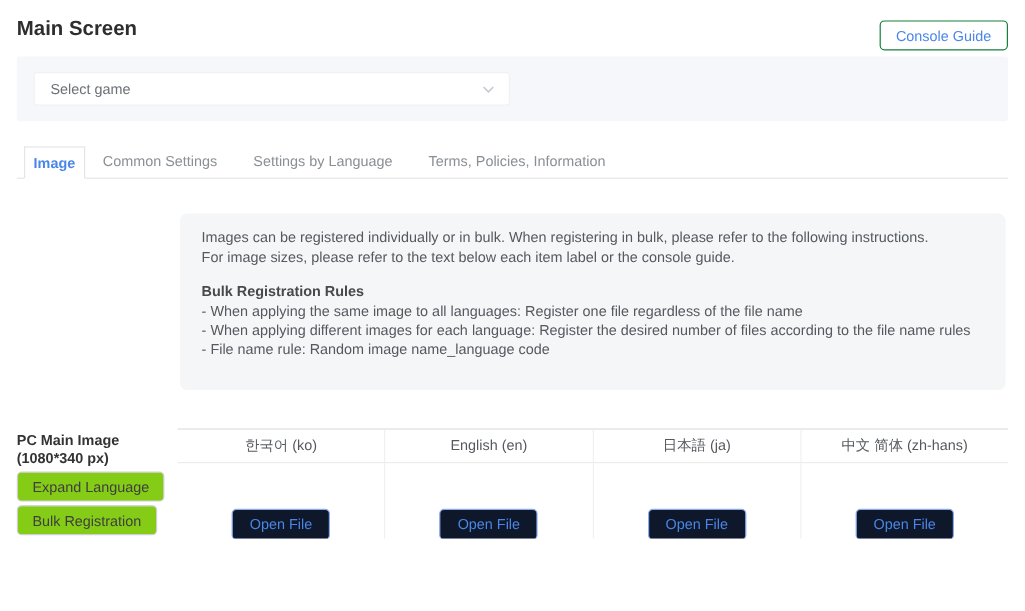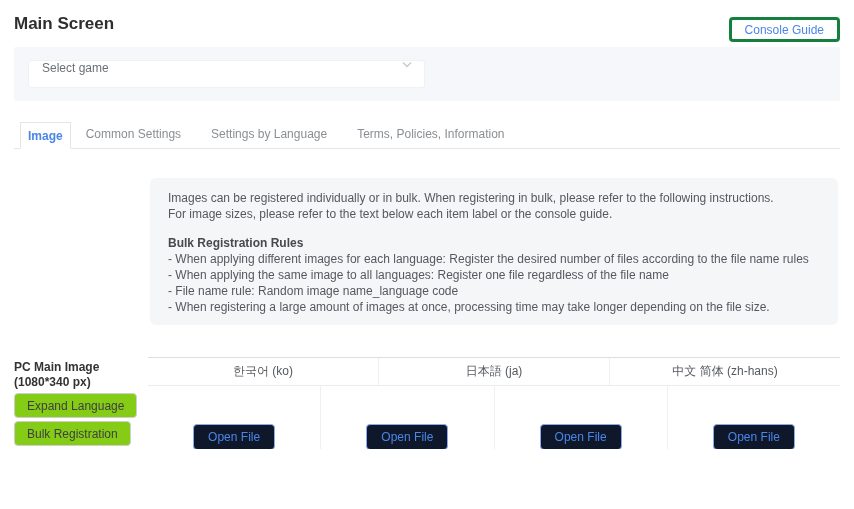--- a/index.html
+++ b/index.html
@@ -24,21 +24,21 @@
     font-size: 17px;
     font-weight: 600;
     color: #2e2e2e;
   }
   .console-guide-btn {
     position: absolute;
     right: 14px; top: 17px;
     height: 25px;
     padding: 0 13px;
     background: #fff;
-    border: 3px solid #15803d;
+    border: 1px solid #15803d;
     border-radius: 4px;
     color: #4a86e8;
     font-size: 12px;
     font-family: inherit;
     cursor: pointer;
   }
 
   
   .game-select-panel {
     position: absolute;
@@ -48,21 +48,21 @@
     border-radius: 2px;
   }
   .select-box {
     position: absolute;
     left: 14px; top: 13px;
     width: 397px; height: 28px;
     background: #fff;
     border: 1px solid #f0f1f3;
     border-radius: 3px;
     display: flex;
-    align-items: flex-start;
+    align-items: center;
     justify-content: space-between;
     padding: 0 12px 0 13px;
     cursor: pointer;
   }
   .select-box .value { color: #6b7075; }
   .chevron { display: inline-flex; align-items: center; color: #c4c9cf; }
 
   
   .tab-bar {
     position: absolute;
@@ -194,37 +194,37 @@
     <div class="tab active">Image</div>
     <div class="tab">Common Settings</div>
     <div class="tab">Settings by Language</div>
     <div class="tab">Terms, Policies, Information</div>
   </div>
 
   <div class="info-box">
     <p>Images can be registered individually or in bulk. When registering in bulk, please refer to the following instructions.</p>
     <p>For image sizes, please refer to the text below each item label or the console guide.</p>
     <p class="rules-title">Bulk Registration Rules</p>
+    <p>- When applying the same image to all languages: Register one file regardless of the file name</p>
     <p>- When applying different images for each language: Register the desired number of files according to the file name rules</p>
-    <p>- When applying the same image to all languages: Register one file regardless of the file name</p>
     <p>- File name rule: Random image name_language code</p>
-    <p>- When registering a large amount of images at once, processing time may take longer depending on the file size.</p>
   </div>
 
   <div class="section-label">
     <div>PC Main Image</div>
     <div>(1080*340 px)</div>
   </div>
 
   <button class="gray-btn expand-btn">Expand Language</button>
   <button class="gray-btn bulk-btn">Bulk Registration</button>
 
   <div class="lang-table">
     <div class="lang-row lang-header">
       <div class="cell">한국어 (ko)</div>
+      <div class="cell">English (en)</div>
       <div class="cell">日本語 (ja)</div>
       <div class="cell">中文 简体 (zh-hans)</div>
     </div>
     <div class="lang-row lang-body">
       <div class="cell">
         <button class="open-file-btn">Open File</button>
       </div>
       <div class="cell">
         <button class="open-file-btn">Open File</button>
       </div>

